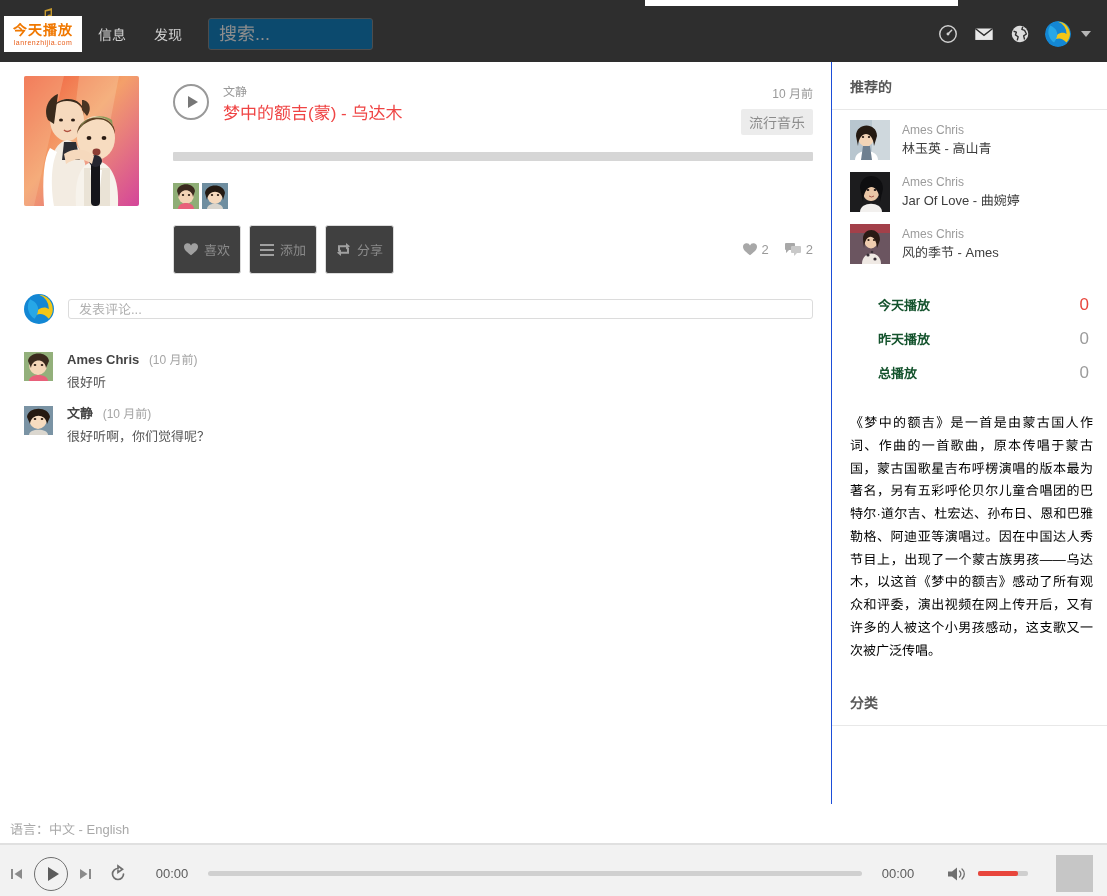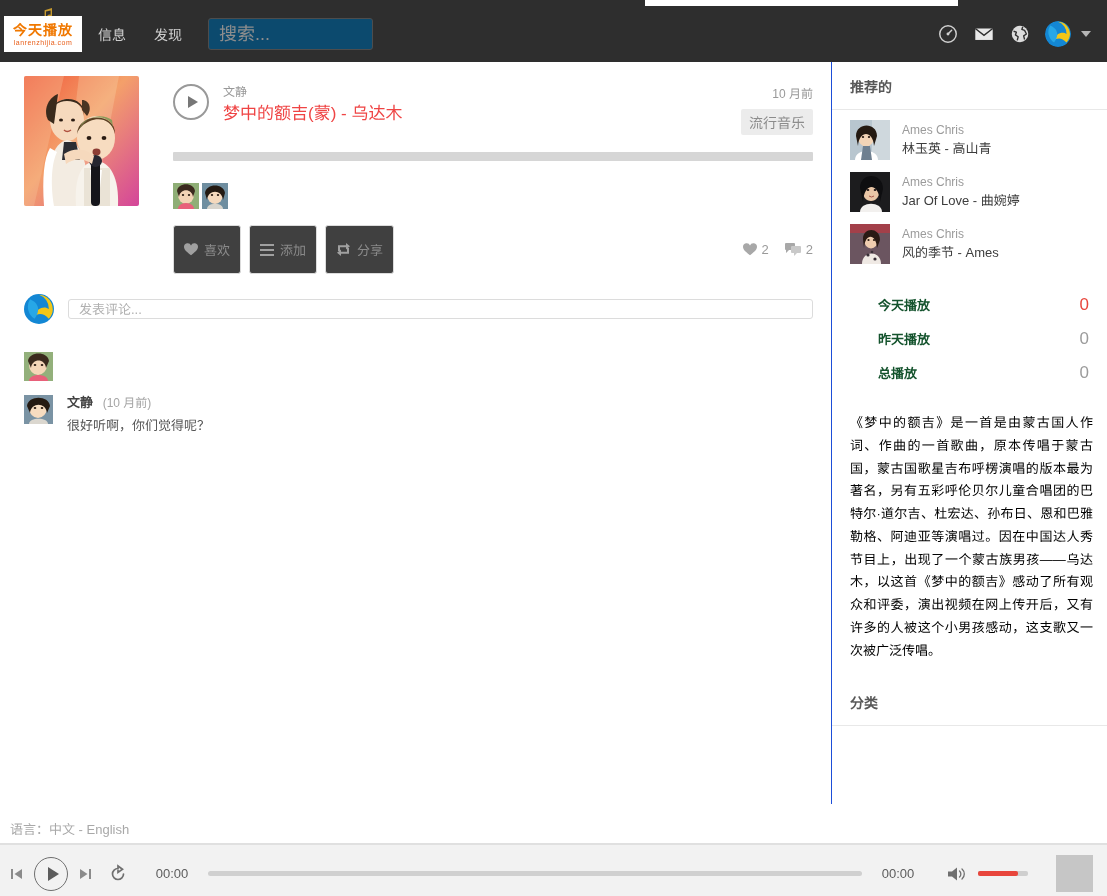--- a/index.html
+++ b/index.html
@@ -480,20 +480,27 @@
 
       <div class="comment">
         <svg class="c-avatar" viewBox="0 0 29 29">
           <rect width="29" height="29" fill="#93b07b"></rect>
           <ellipse cx="14" cy="13" rx="9" ry="10" fill="#f5d6b8"></ellipse>
           <path d="M4 9 C5 -1 24 -1 25 9 L22 16 C21 6 8 6 7 16 Z" fill="#3b2a1e"></path>
           <path d="M5 29 C5 21 24 21 24 29 Z" fill="#e8607a"></path>
           <ellipse cx="11" cy="13" rx="1.3" ry="1.1" fill="#2a1b12"></ellipse>
           <ellipse cx="18" cy="13" rx="1.3" ry="1.1" fill="#2a1b12"></ellipse>
         </svg>
+        <div class="c-body">
+          <div class="c-head">
+            <span class="c-author">Ames Chris</span>
+            <span class="c-time">(10 月前)</span>
+          </div>
+          <div class="c-text">很好听</div>
+        </div>
       </div>
 
       <div class="comment">
         <svg class="c-avatar" viewBox="0 0 29 29">
           <rect width="29" height="29" fill="#7a93a4"></rect>
           <ellipse cx="14" cy="13" rx="9" ry="10" fill="#f7dcc0"></ellipse>
           <path d="M3 11 C4 0 25 0 26 11 L23 18 C22 7 7 7 6 18 Z" fill="#251a12"></path>
           <path d="M5 29 C5 22 24 22 24 29 Z" fill="#dbd7cf"></path>
           <ellipse cx="11" cy="13" rx="1.3" ry="1.1" fill="#2a1b12"></ellipse>
           <ellipse cx="18" cy="13" rx="1.3" ry="1.1" fill="#2a1b12"></ellipse>

